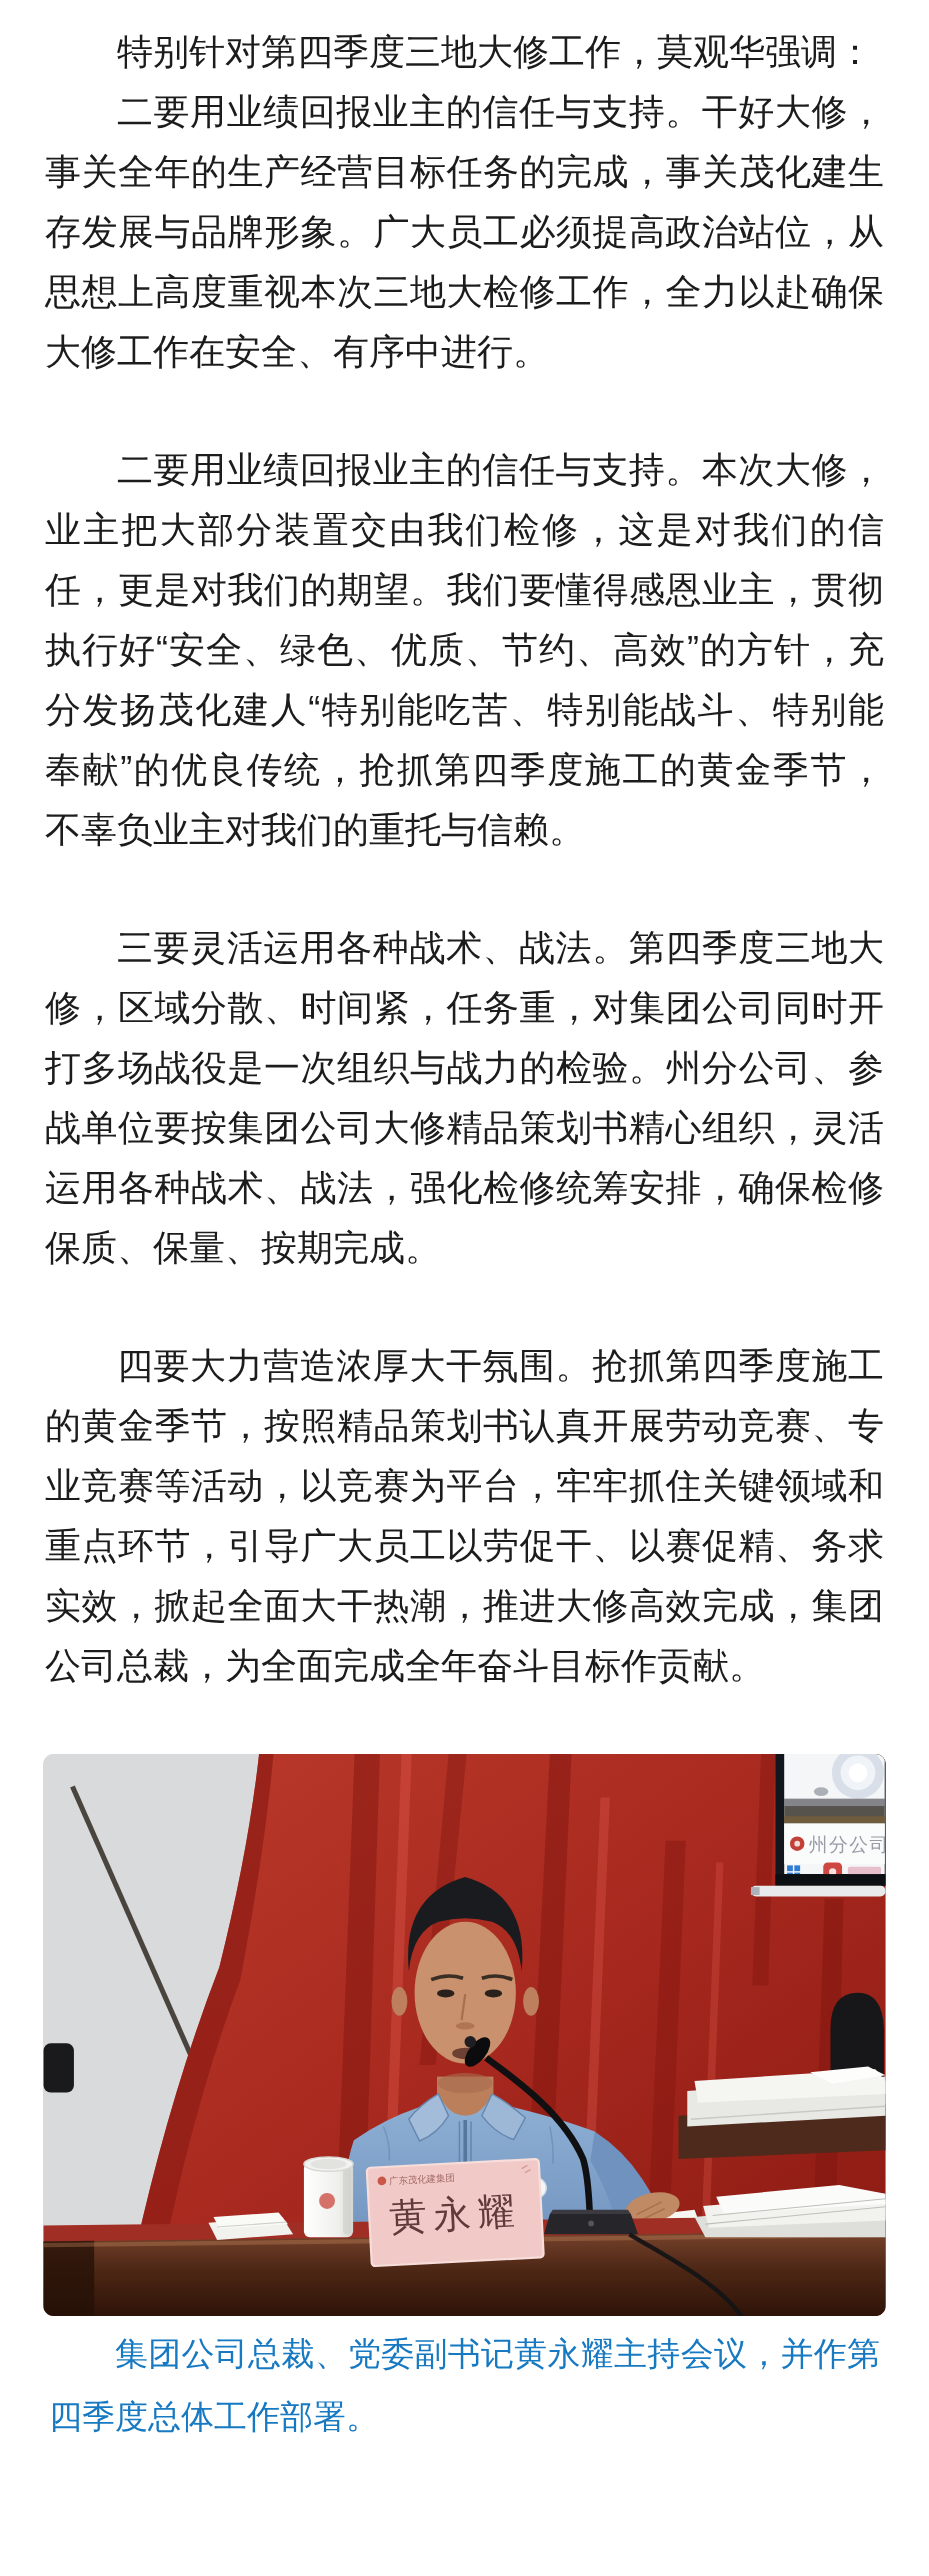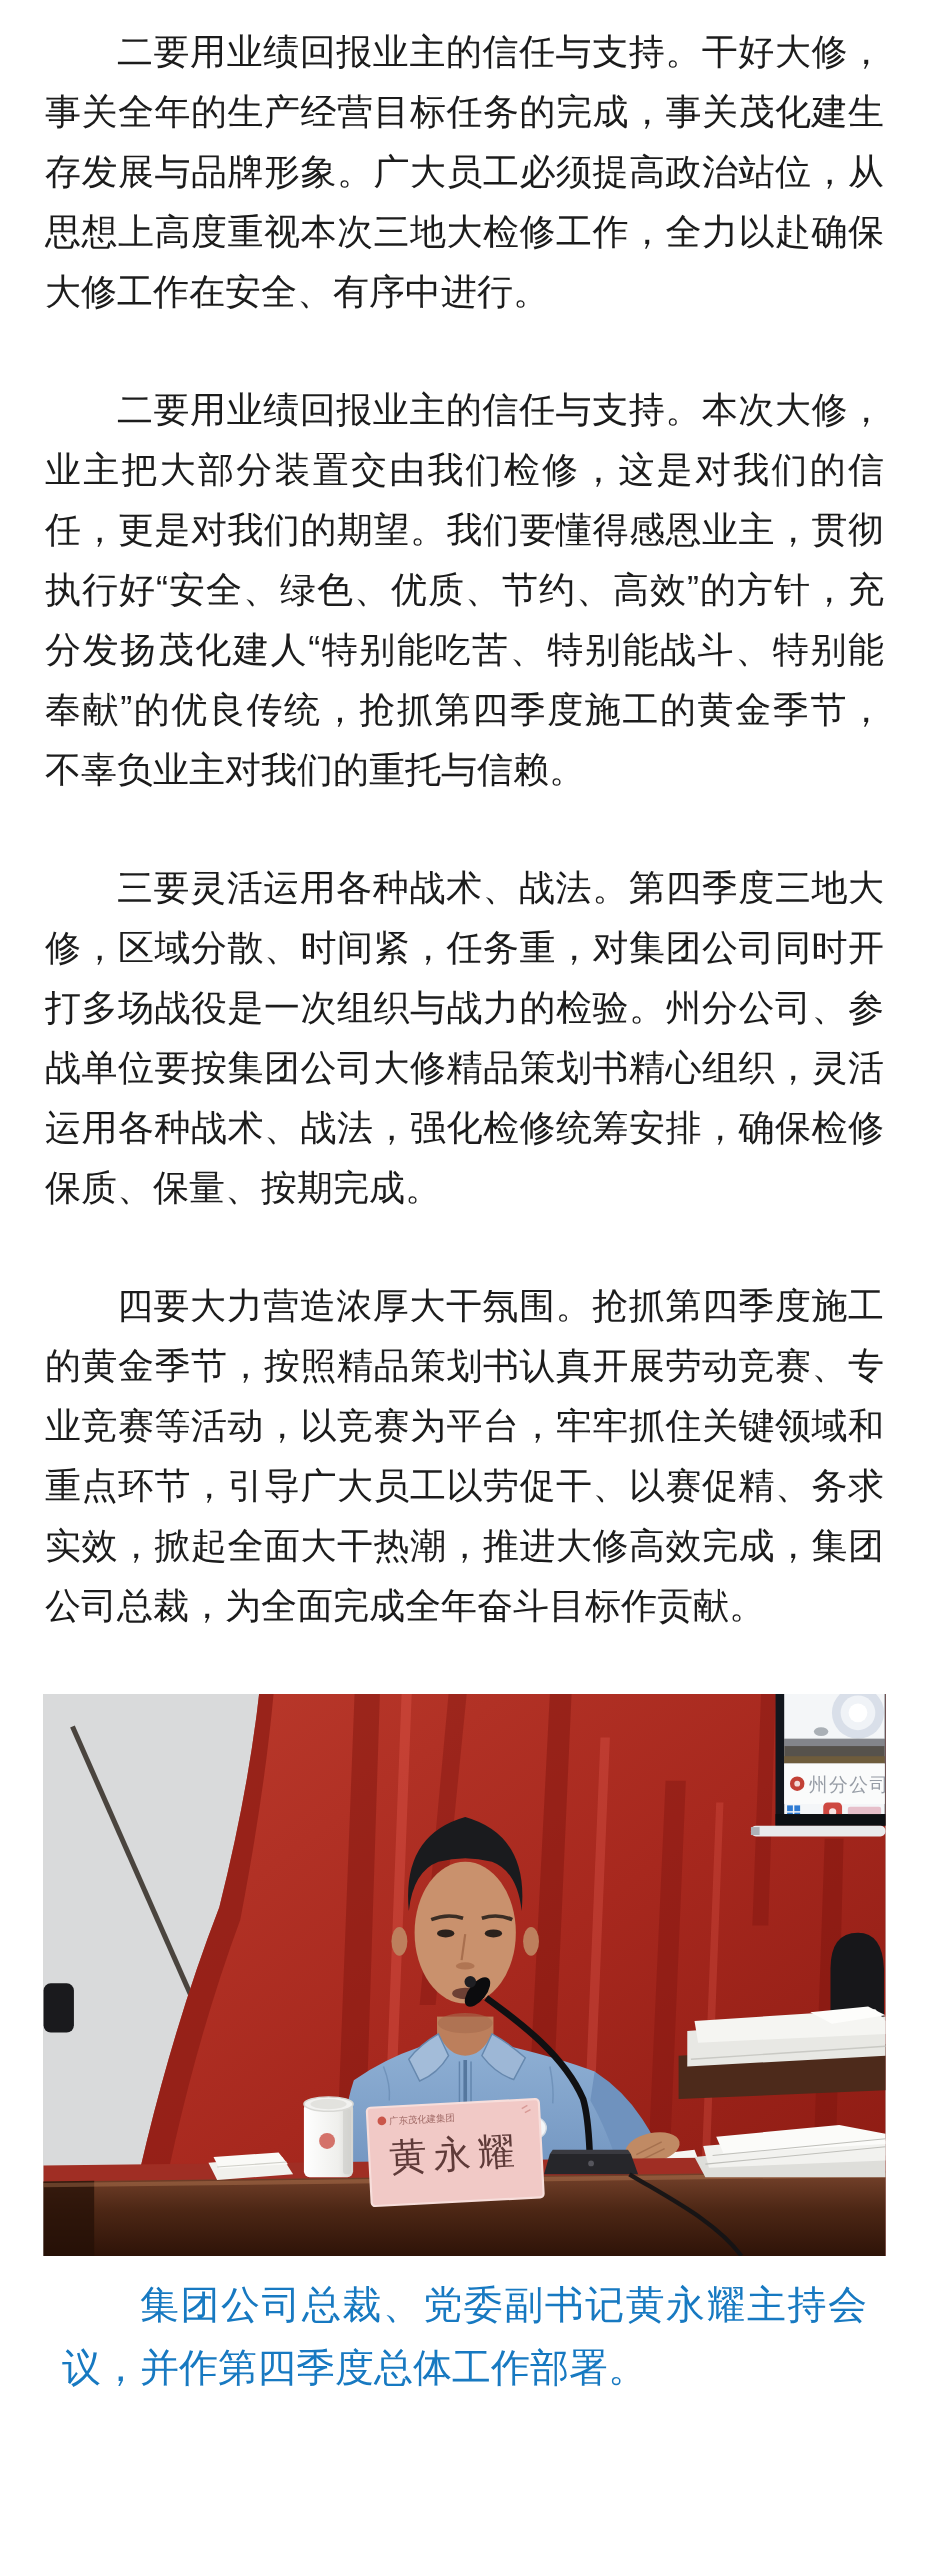--- a/index.html
+++ b/index.html
@@ -20,38 +20,40 @@
     letter-spacing:0;
   }
   .para.first{margin-bottom:0;}
   figure.photo{
     margin:58px 0 5.8px 43px;
     padding:0;
     width:843px;
     height:562px;
     overflow:hidden;
     background:#d9dadb;
+    border-radius:11px;
   }
   figure.photo svg{display:block;}
   .caption{
-    margin:17px;
-    font-size:39px;
+    margin:4px;
+    font-size:33px;
     line-height:63px;
     color:#1779c1;
     text-align:justify;
     text-indent:2em;
   }
   .card-title{font-family:"Liberation Serif","DejaVu Serif",serif;}
 </style>
 </head>
 <body>
 
 <div class="page">
   <div class="content">
 
+    <p class="para first">特别针对第四季度三地大修工作，莫观华强调：</p>
     <p class="para">二要用业绩回报业主的信任与支持。干好大修，事关全年的生产经营目标任务的完成，事关茂化建生存发展与品牌形象。广大员工必须提高政治站位，从思想上高度重视本次三地大检修工作，全力以赴确保大修工作在安全、有序中进行。</p>
     <p class="para">二要用业绩回报业主的信任与支持。本次大修，业主把大部分装置交由我们检修，这是对我们的信任，更是对我们的期望。我们要懂得感恩业主，贯彻执行好“安全、绿色、优质、节约、高效”的方针，充分发扬茂化建人“特别能吃苦、特别能战斗、特别能奉献”的优良传统，抢抓第四季度施工的黄金季节，不辜负业主对我们的重托与信赖。</p>
     <p class="para">三要灵活运用各种战术、战法。第四季度三地大修，区域分散、时间紧，任务重，对集团公司同时开打多场战役是一次组织与战力的检验。州分公司、参战单位要按集团公司大修精品策划书精心组织，灵活运用各种战术、战法，强化检修统筹安排，确保检修保质、保量、按期完成。</p>
     <p class="para">四要大力营造浓厚大干氛围。抢抓第四季度施工的黄金季节，按照精品策划书认真开展劳动竞赛、专业竞赛等活动，以竞赛为平台，牢牢抓住关键领域和重点环节，引导广大员工以劳促干、以赛促精、务求实效，掀起全面大干热潮，推进大修高效完成，集团公司总裁，为全面完成全年奋斗目标作贡献。</p>
   </div>
 
   <figure class="photo">
     <svg viewBox="0 0 1164 777" width="843" height="562" xmlns="http://www.w3.org/2000/svg">
       <defs>
         <linearGradient id="curtainGrad" x1="0" y1="0" x2="1" y2="1">

